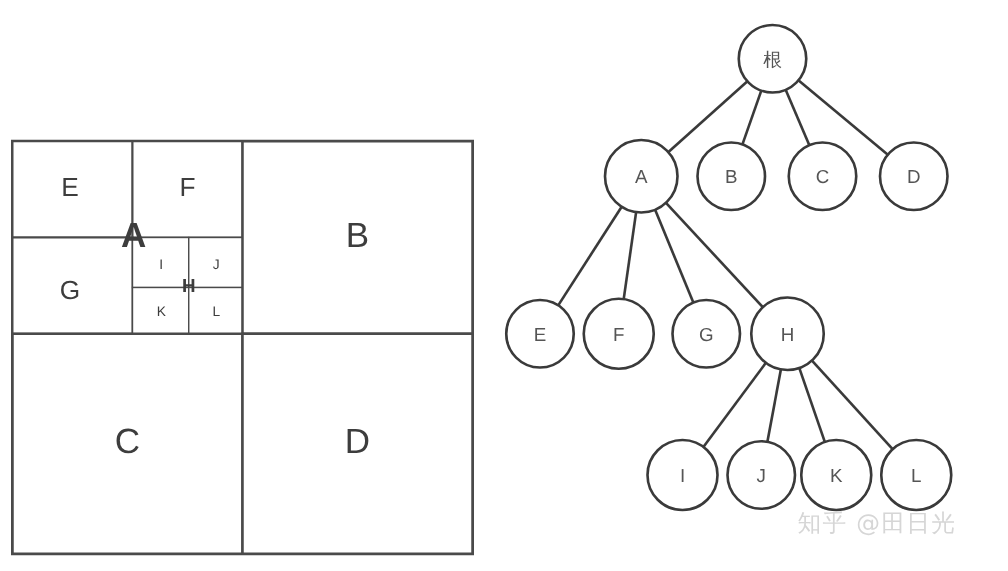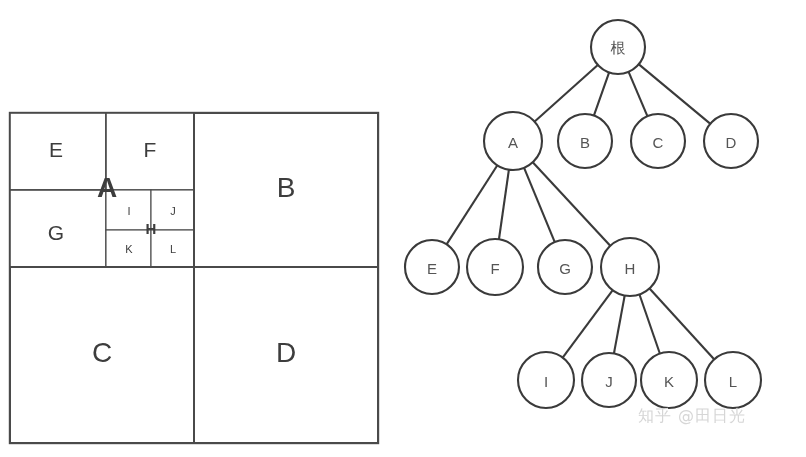--- a/index.html
+++ b/index.html
@@ -55,21 +55,21 @@
     font-size: 15px;
   }
   .edge {
     stroke: #3a3a3a;
     stroke-width: 2.1;
     fill: none;
   }
   .watermark {
     position: absolute;
     font-family: "DejaVu Sans", sans-serif;
-    font-size: 16px;
+    font-size: 19px;
     color: #d6d6d6;
     letter-spacing: 1px;
     white-space: nowrap;
     user-select: none;
   }
 </style>
 </head>
 <body>
 
 <div id="stage">

